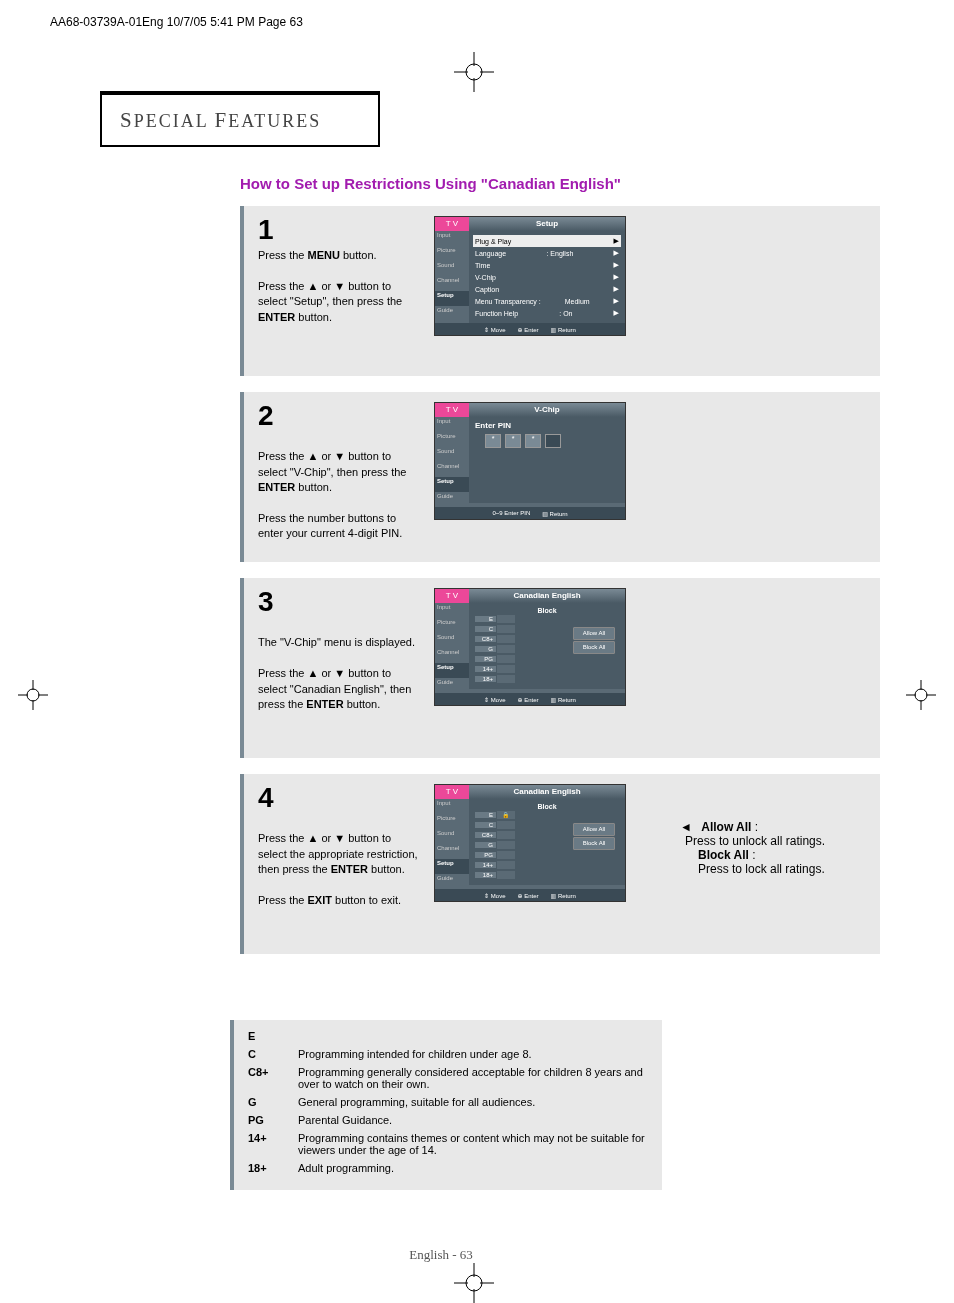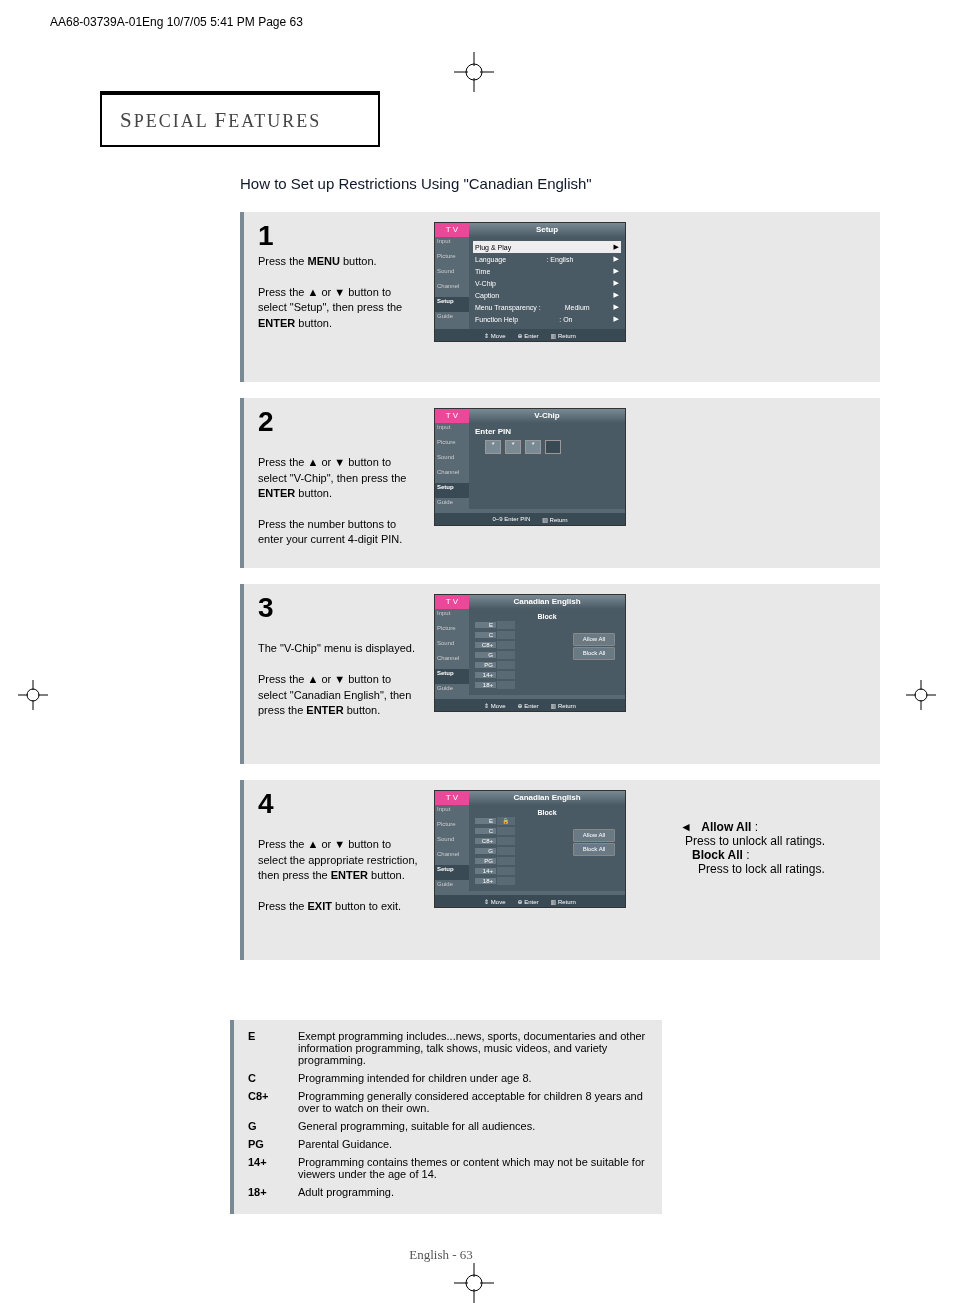--- a/index.html
+++ b/index.html
@@ -6,21 +6,21 @@
 .page{width:954px;height:1303px;position:relative;background:#fff}
 .crop-top{position:absolute;top:52px;left:454px;width:40px;height:40px}
 .crop-bottom{position:absolute;bottom:0;left:454px;width:40px;height:40px}
 .crop-side{position:absolute;top:680px;width:30px;height:30px}
 .crop svg{display:block}
 .header{position:absolute;top:15px;left:50px;font-size:12px;font-family:Liberation Sans, sans-serif}
 .section-box{position:absolute;top:91px;left:100px;width:240px;height:50px;border:2px solid #000;border-top:4px solid #000;display:flex;align-items:center;padding:0 18px}
 .section-title{font-family:Georgia,serif;font-size:18px;letter-spacing:2px;color:#444}
 .section-title .cap{font-size:21px}
 .content{position:absolute;top:175px;left:240px;width:640px}
-.subtitle{font-weight:normal;font-size:15px;color:#0f172a;margin-bottom:20px}
+.subtitle{font-weight:bold;font-size:15px;color:#a21caf;margin-bottom:14px}
 .step-block{background:#e8e8e8;border-left:4px solid #7a8a95;padding:10px 14px;margin-bottom:16px;position:relative;min-height:130px}
 .step-num{font-size:28px;font-weight:bold;color:#000;line-height:1}
 .step-text{font-size:11px;color:#000;margin-top:4px;max-width:160px;line-height:1.4}
 .step-text b{font-weight:bold}
 .tv-screen{position:absolute;top:10px;left:190px;width:190px;background:#5a6a75;border:1px solid #333;font-size:8px;color:#fff}
 .tv-header{display:flex;height:14px;background:#ec4899}
 .tv-hdr-l{width:34px;text-align:center;padding-top:2px}
 .tv-hdr-r{flex:1;text-align:center;background:linear-gradient(#7a8a95,#4a5a65);padding-top:2px;font-weight:bold}
 .tv-body{display:flex}
 .tv-sidebar{width:34px;background:#5a6a75}
@@ -326,28 +326,27 @@
             <span>▥ <span>Return</span></span>
           </div>
       </div>
     </div>
   </div>
 
   <div class="side-note">
     <span class="tri">◄</span>
     <b>Allow All</b><span> :</span><br>
     <span style="margin-left:5px;display:inline-block">Press to unlock all ratings.</span><br>
-    <span style="margin-left:12px;display:inline-block"><b>Block All</b><span> :</span></span><br>
+    <span style="margin-left:18px;display:inline-block"><b>Block All</b><span> :</span></span><br>
     <span style="margin-left:18px;display:inline-block">Press to lock all ratings.</span>
   </div>
 
   <div class="defs">
     <div class="def-row">
         <div class="def-code">E</div>
-        <div class="def-text">Exempt programming includes...news, sports, documentaries and other information programming, talk shows, music videos, and variety programming.</div>
       </div>
     <div class="def-row">
         <div class="def-code">C</div>
         <div class="def-text">Programming intended for children under age 8.</div>
       </div>
     <div class="def-row">
         <div class="def-code">C8+</div>
         <div class="def-text">Programming generally considered acceptable for children 8 years and over to watch on their own.</div>
       </div>
     <div class="def-row">

